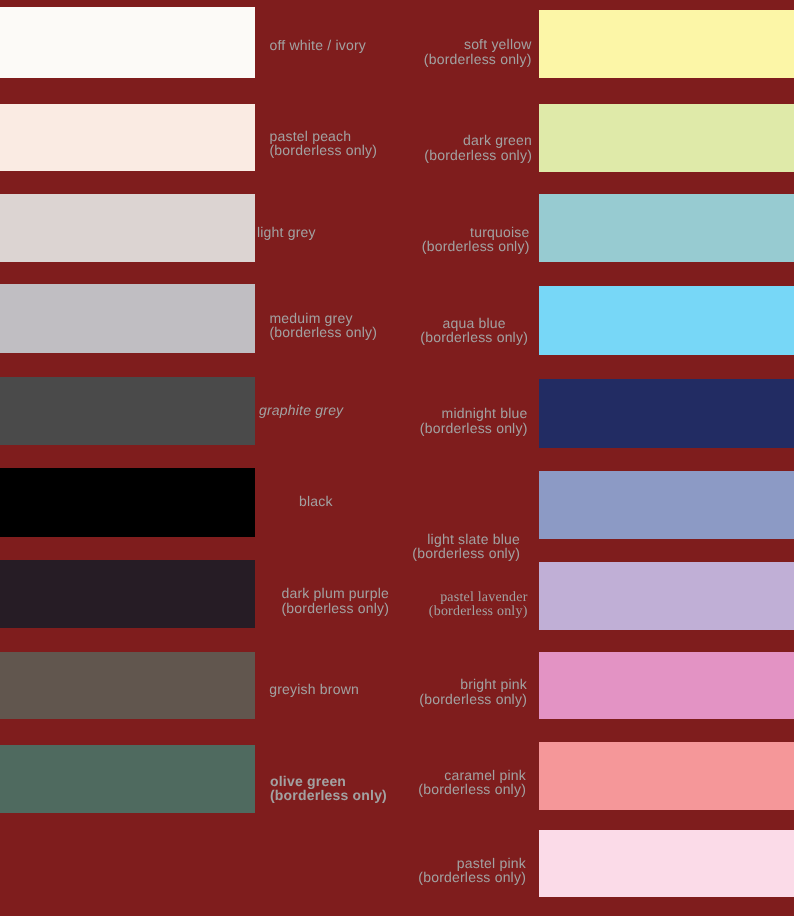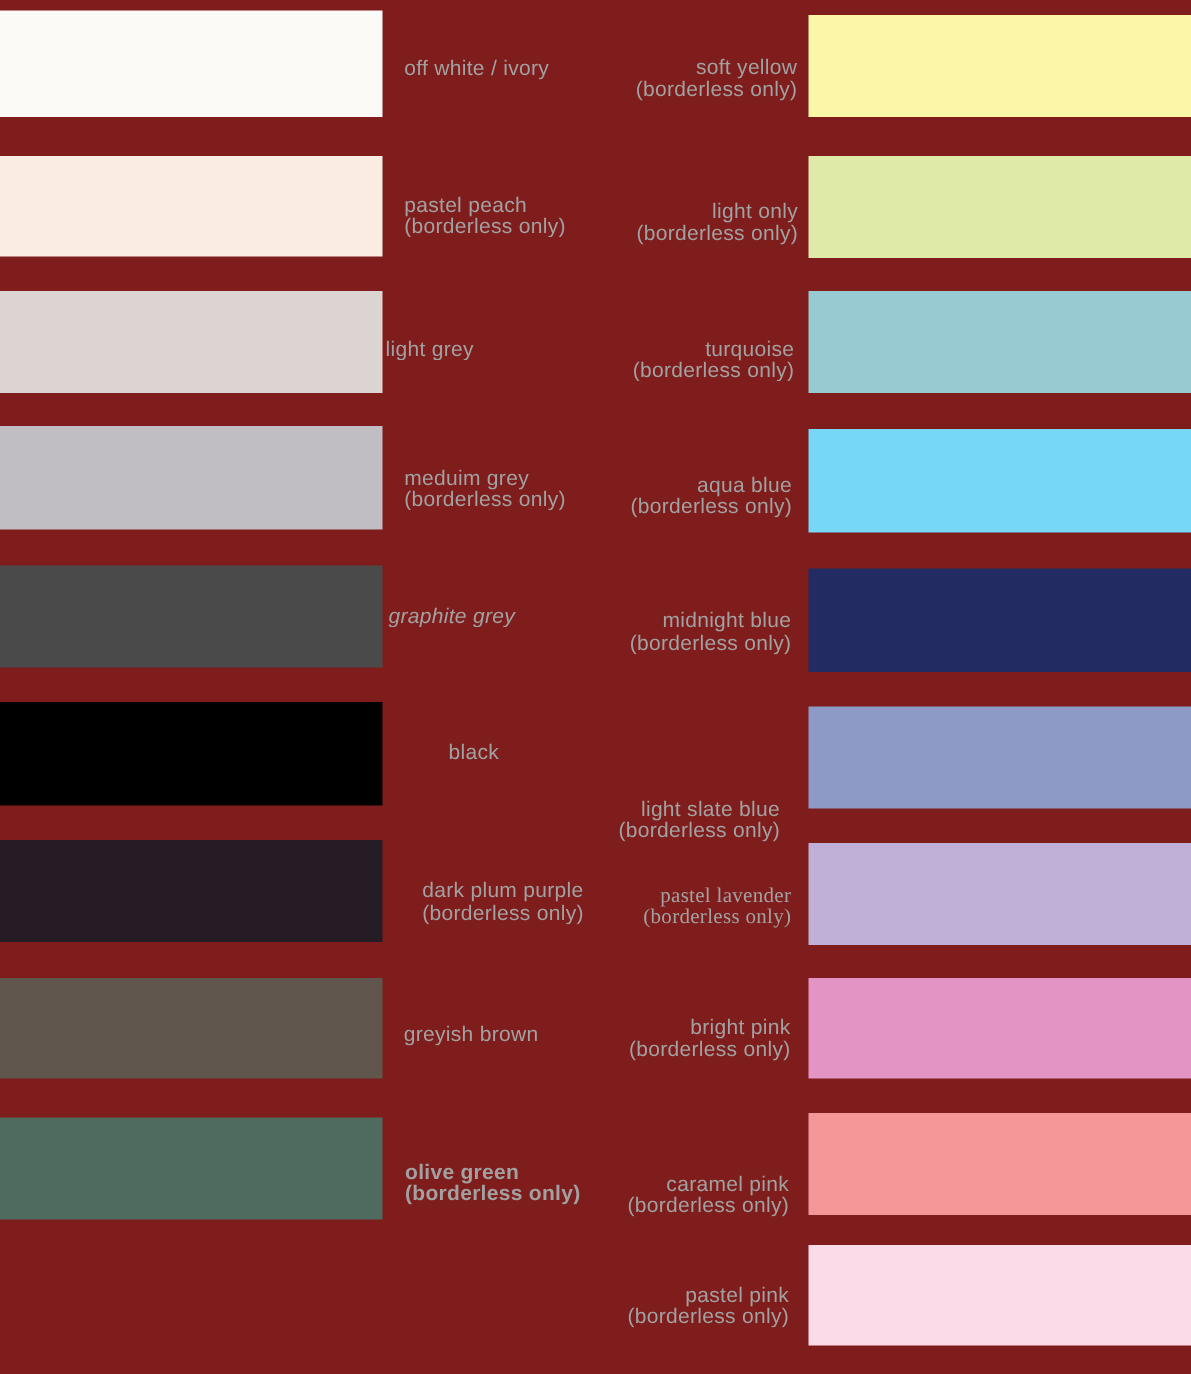--- a/index.html
+++ b/index.html
@@ -60,42 +60,42 @@
     <span class="ln">(borderless only)</span>
   </div>
 
   <div class="swatch col-left" style="top: 104px; height: 67px; background: rgb(250, 235, 227);"></div>
   <div class="swatch col-right" style="top: 104px; height: 68px; background: rgb(223, 234, 169);"></div>
   <div class="label col-left" style="top: 128.58px; left: 269.5px;">
     <span class="ln">pastel peach</span>
     <span class="ln">(borderless only)</span>
   </div>
   <div class="label col-right" style="top: 133.38px; right: 262px;">
-    <span class="ln">light only</span>
+    <span class="ln">dark green</span>
     <span class="ln">(borderless only)</span>
   </div>
 
   <div class="swatch col-left" style="top: 194px; height: 68px; background: rgb(220, 212, 210);"></div>
   <div class="swatch col-right" style="top: 194px; height: 68px; background: rgb(151, 203, 209);"></div>
   <div class="label col-left" style="top: 224.78px; left: 257px;">
     <span class="ln">light grey</span>
 
   </div>
   <div class="label col-right" style="top: 224.78px; right: 264.5px;">
     <span class="ln">turquoise</span>
     <span class="ln">(borderless only)</span>
   </div>
 
   <div class="swatch col-left" style="top: 284px; height: 69px; background: rgb(192, 190, 194);"></div>
   <div class="swatch col-right" style="top: 286px; height: 69px; background: rgb(119, 215, 247);"></div>
   <div class="label col-left" style="top: 310.78px; left: 269.5px;">
     <span class="ln">meduim grey</span>
     <span class="ln">(borderless only)</span>
   </div>
-  <div class="label col-right" style="top: 316.28px; right: 266px;">
+  <div class="label col-right" style="top: 316.28px; right: 266px; text-align: center;">
     <span class="ln">aqua blue</span>
     <span class="ln">(borderless only)</span>
   </div>
 
   <div class="swatch col-left" style="top: 377px; height: 68px; background: rgb(74, 74, 74);"></div>
   <div class="swatch col-right" style="top: 379px; height: 69px; background: rgb(34, 44, 99);"></div>
   <div class="label col-left" style="top: 402.68px; left: 259px; font-style: italic;">
     <span class="ln">graphite grey</span>
 
   </div>
@@ -136,21 +136,21 @@
     <span class="ln">bright pink</span>
     <span class="ln">(borderless only)</span>
   </div>
 
   <div class="swatch col-left" style="top: 745px; height: 68px; background: rgb(79, 106, 95);"></div>
   <div class="swatch col-right" style="top: 742px; height: 68px; background: rgb(245, 151, 153);"></div>
   <div class="label col-left" style="top: 773.78px; left: 270px; font-weight: bold;">
     <span class="ln">olive green</span>
     <span class="ln">(borderless only)</span>
   </div>
-  <div class="label col-right" style="top: 768.18px; right: 268px; margin-top: 14px;">
+  <div class="label col-right" style="top: 768.18px; right: 268px;">
     <span class="ln">caramel pink</span>
     <span class="ln">(borderless only)</span>
   </div>
 
   <div class="swatch col-right" style="top: 830px; height: 67px; background: rgb(251, 219, 232);"></div>
 
   <div class="label col-right" style="top: 855.98px; right: 268px;">
     <span class="ln">pastel pink</span>
     <span class="ln">(borderless only)</span>
   </div>

